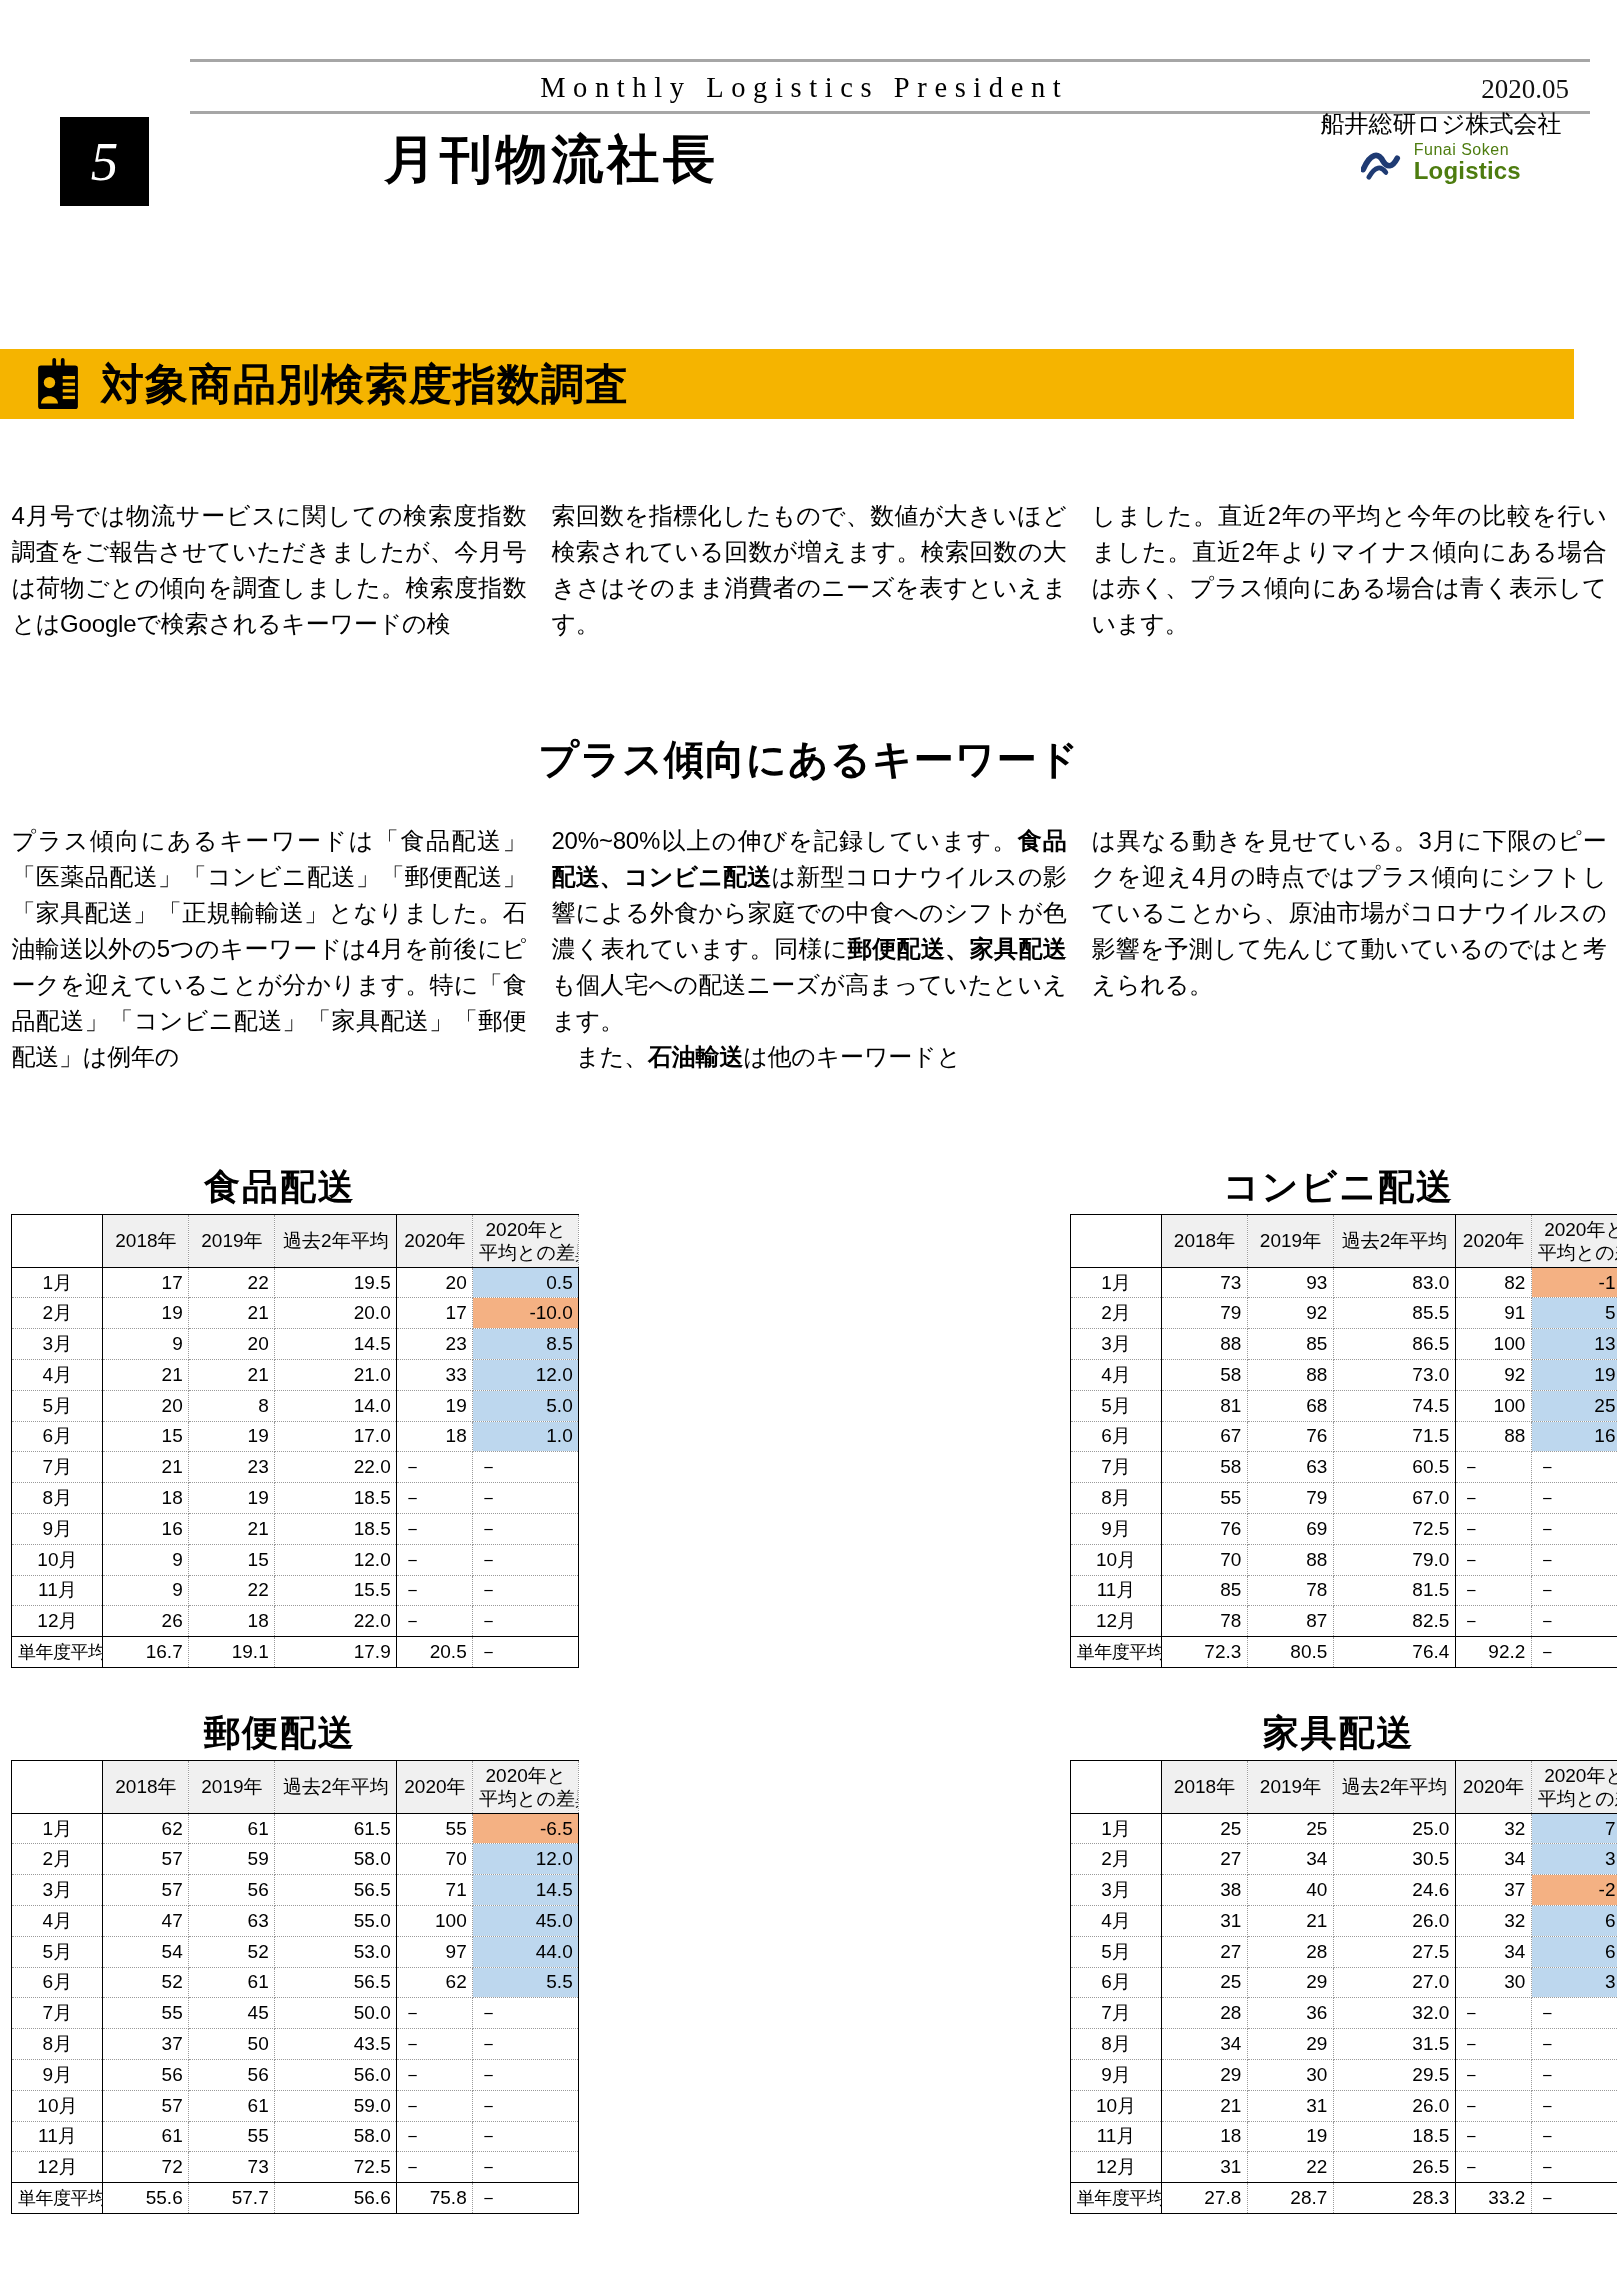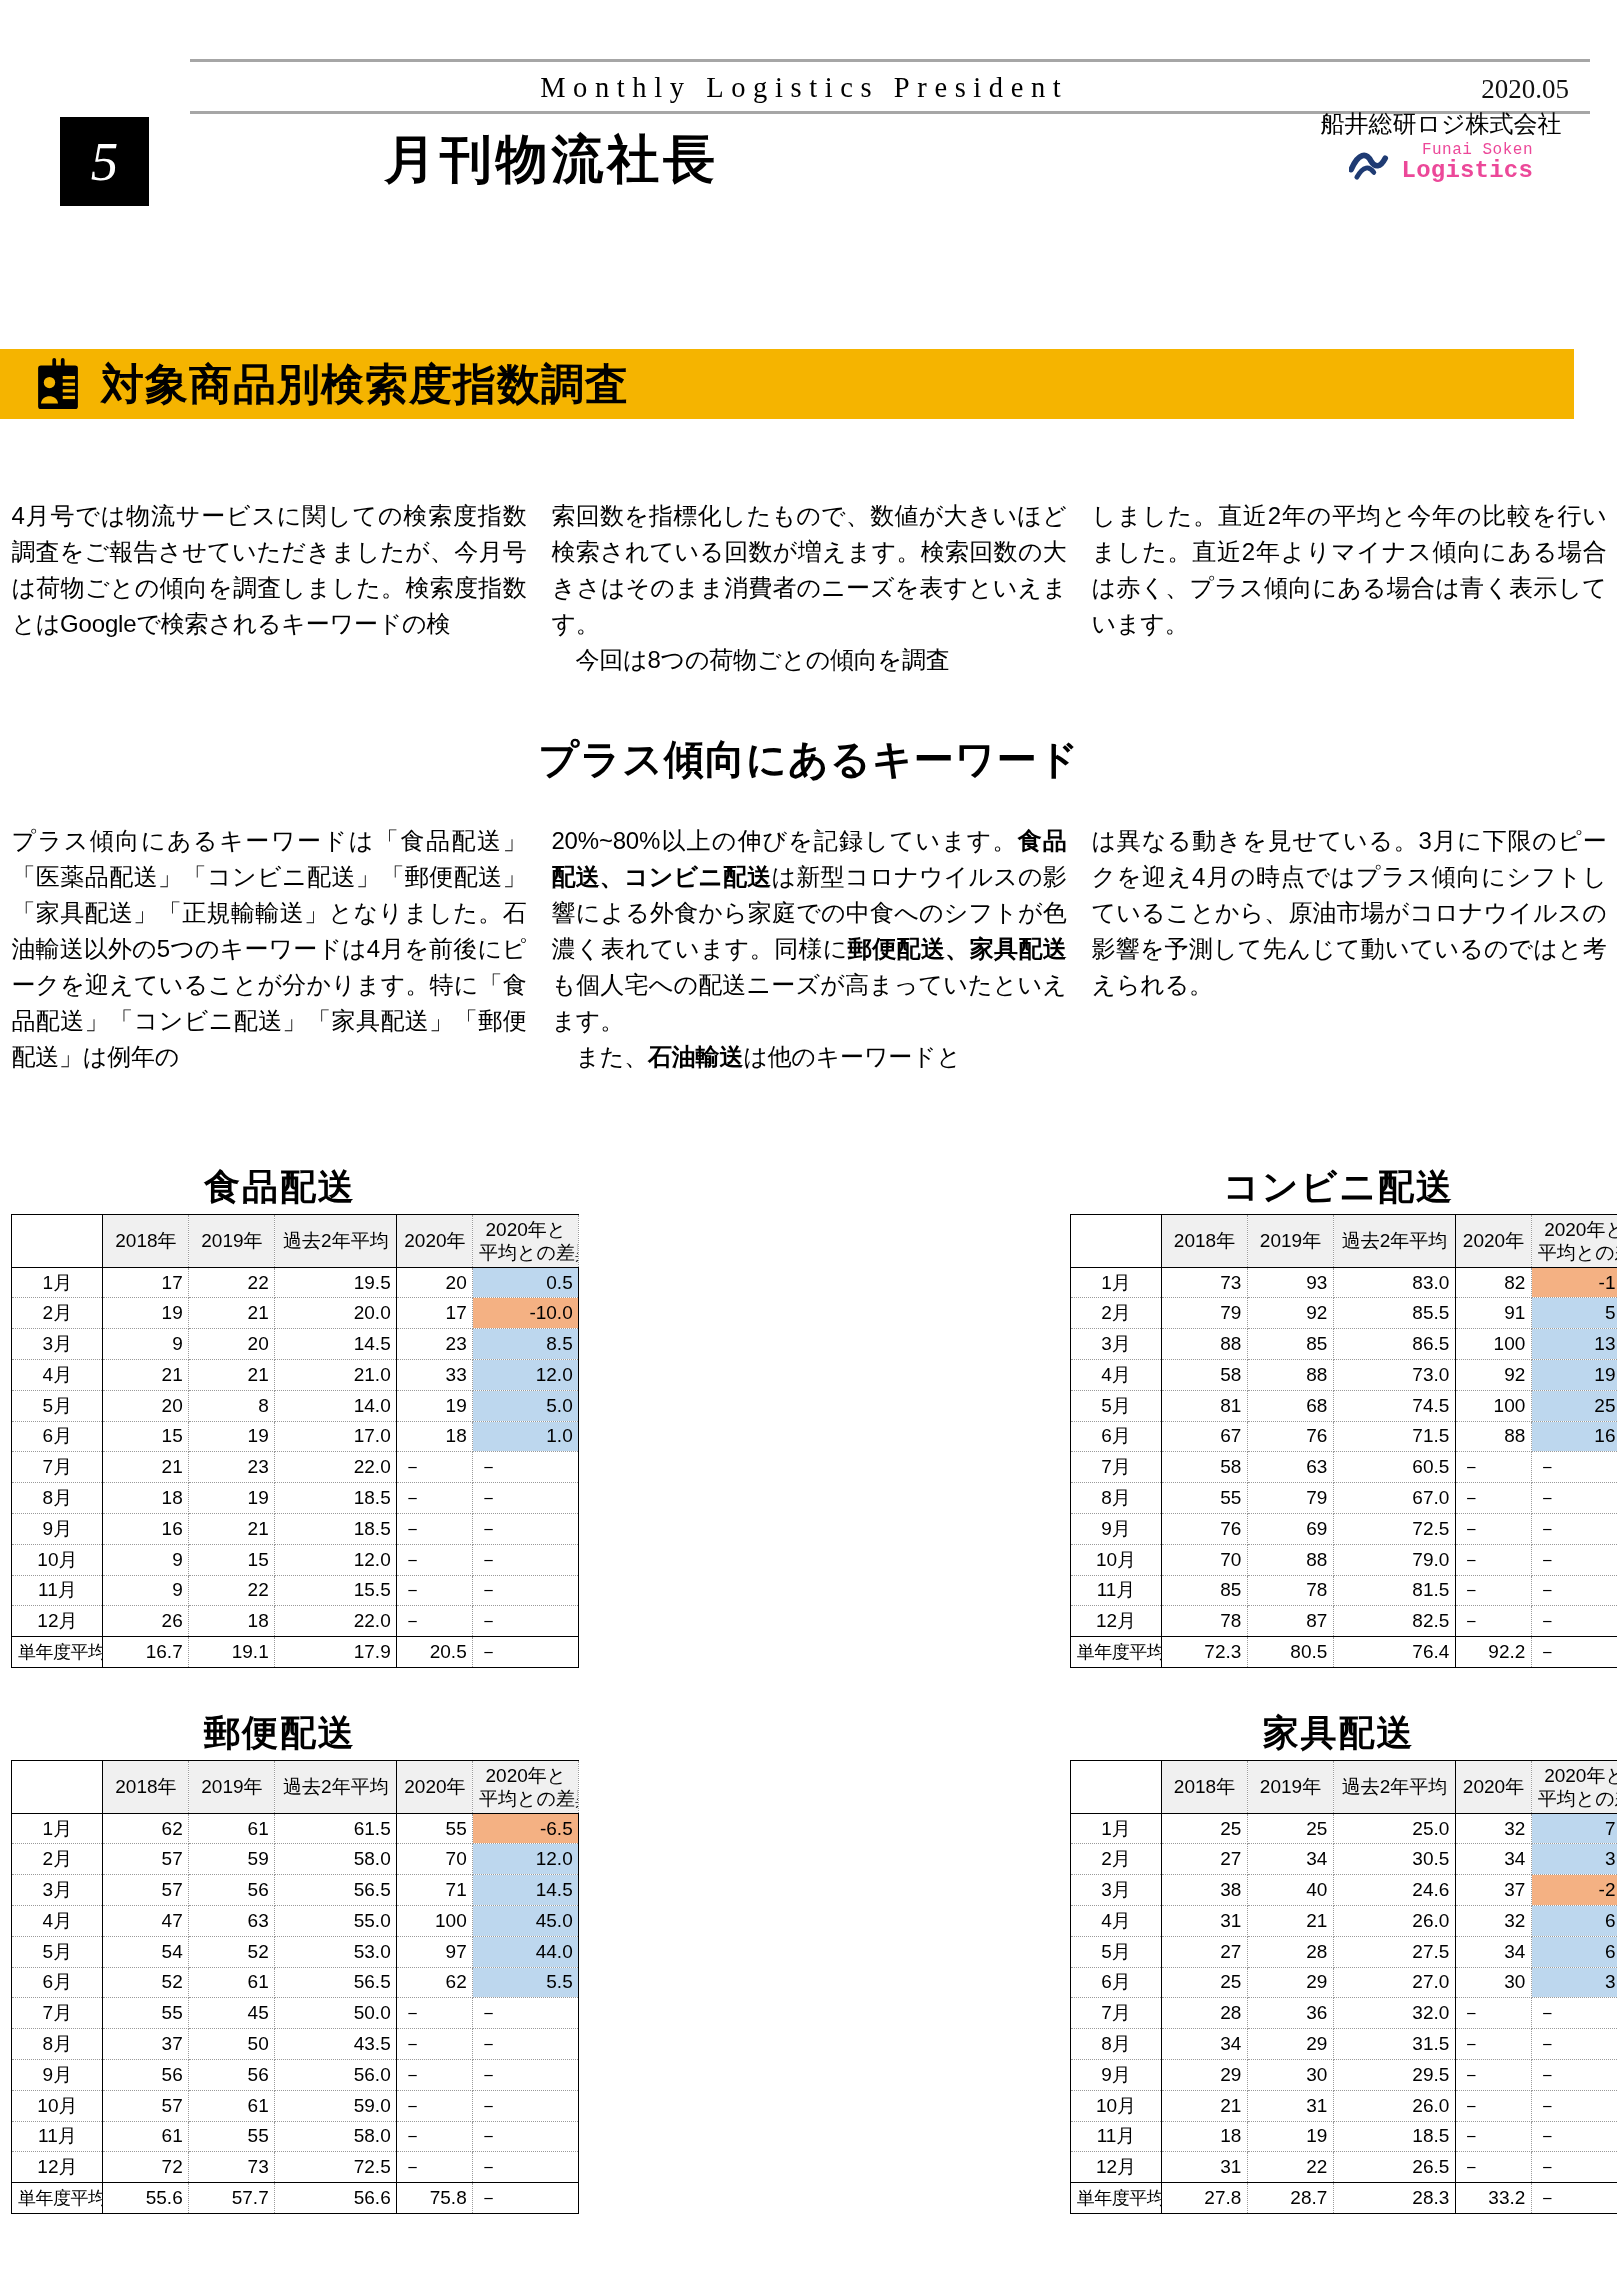--- a/index.html
+++ b/index.html
@@ -80,23 +80,23 @@
   }
   .brand-logo {
     margin-top: 3.8px;
     display: flex;
     align-items: center;
     justify-content: center;
     gap: 8.6px;
   }
   .brand-mark { width: 44px; height: 36px; }
   .brand-words {
-    text-align: right;
-    font-family: Liberation Mono, monospace;
-    color: #ec4899;
+    text-align: left;
+    font-family: Liberation Sans, sans-serif;
+    color: #4d7c0f;
     line-height: 1.02;
   }
   .brand-words .w1 { font-size: 16px; letter-spacing:0.5px; }
   .brand-words .w2 { font-size: 24px; font-weight: bold; letter-spacing:0.2px; }
 
   
   .banner {
     position: absolute;
     left: 0; top: 349px;
     width: 1574px; height: 70px;
@@ -241,21 +241,20 @@
   </svg>
   <div class="banner-title">対象商品別検索度指数調査</div>
 </div>
 
 <div class="cols" id="intro-cols">
   <div class="col body-txt">
     <p>4月号では物流サービスに関しての検索度指数調査をご報告させていただきましたが、今月号は荷物ごとの傾向を調査しました。検索度指数とはGoogleで検索されるキーワードの検</p>
   </div>
   <div class="col body-txt">
     <p>索回数を指標化したもので、数値が大きいほど検索されている回数が増えます。検索回数の大きさはそのまま消費者のニーズを表すといえます。</p>
-    <p class="ind">今回は8つの荷物ごとの傾向を調査</p>
   </div>
   <div class="col body-txt">
     <p>しました。直近2年の平均と今年の比較を行いました。直近2年よりマイナス傾向にある場合は赤く、プラス傾向にある場合は青く表示しています。</p>
   </div>
 </div>
 
 <div class="section-h2">プラス傾向にあるキーワード</div>
 
 <div class="cols" id="plus-cols">
   <div class="col body-txt">

